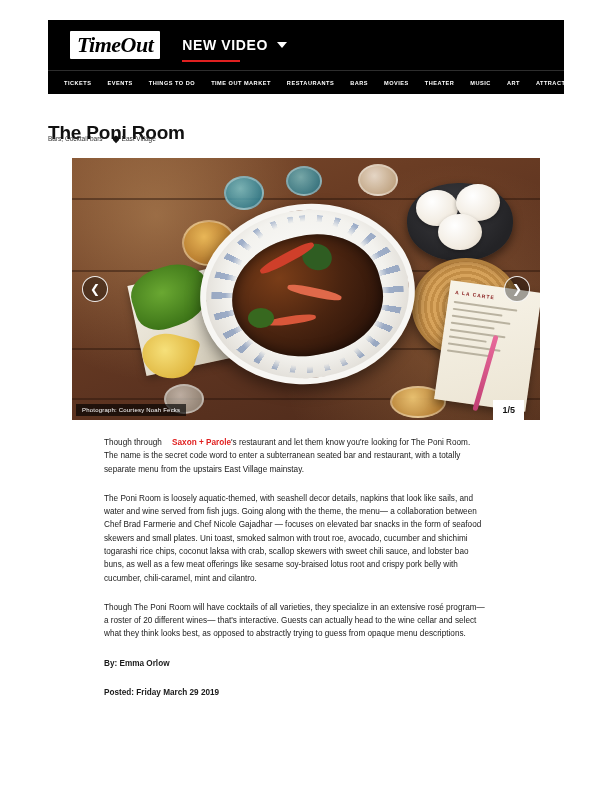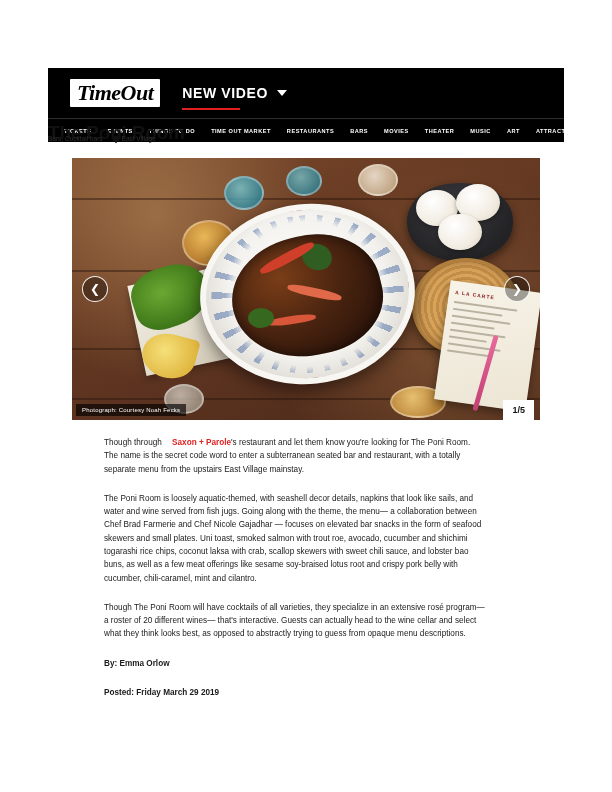--- a/index.html
+++ b/index.html
@@ -19,21 +19,20 @@
     overflow: hidden;
   }
 
   
   .header {
     position: absolute;
     left: 48px;
     top: 20px;
     width: 516px;
     background: #000000;
-    margin-top: 48px;
   }
   .header-top {
     height: 50px;
     display: flex;
     align-items: center;
     padding-left: 22px;
   }
   .logo {
     display: inline-block;
     background: #ffffff;
@@ -310,21 +309,21 @@
     left: 4px;
     bottom: 4px;
     background: rgba(0,0,0,0.65);
     color: #ffffff;
     font-size: 6px;
     padding: 3px 6px;
     letter-spacing: 0.2px;
   }
   .counter {
     position: absolute;
-    right: 6px;
+    right: 16px;
     bottom: 0;
     background: #ffffff;
     color: #111111;
     font-size: 9px;
     font-weight: bold;
     padding: 5px 9px;
   }
   .arrow {
     position: absolute;
     top: 50%;

